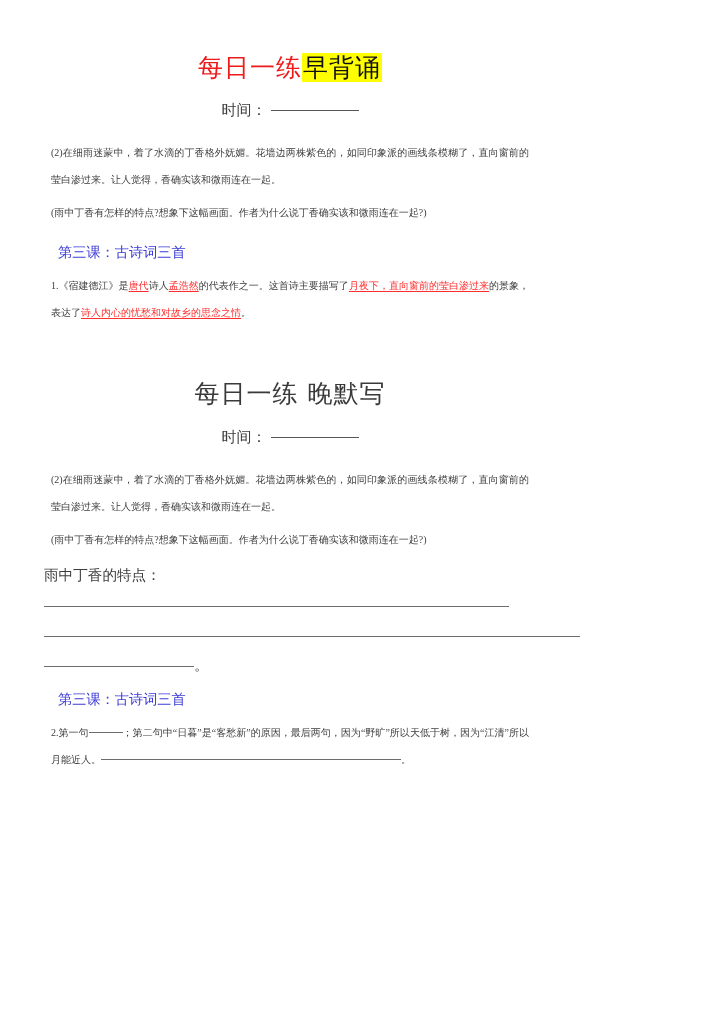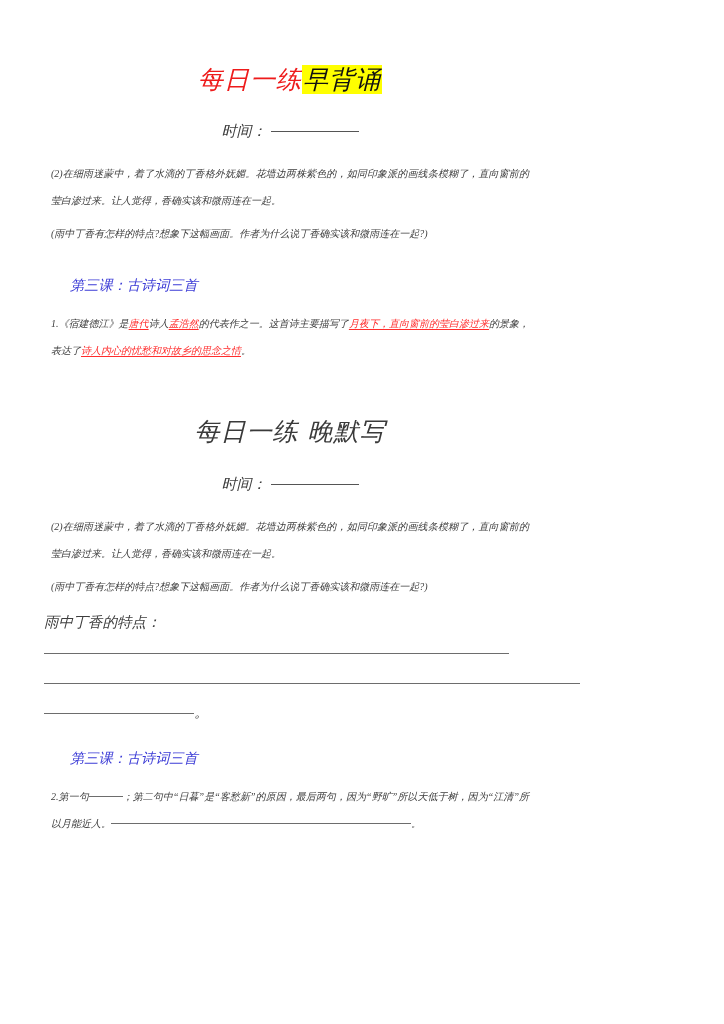--- a/index.html
+++ b/index.html
@@ -10,23 +10,22 @@
   body {
     font-family: "Liberation Serif", "DejaVu Serif", serif;
     color: #3a3a3a;
   }
   .page {
     position: relative;
     width: 580px;
     height: 1024px;
     background: #ffffff;
     box-sizing: border-box;
-    padding: 12px 44px;
+    padding: 0 44px;
     overflow: hidden;
-    font-style: italic;
   }
 
   
   .title-row {
     text-align: center;
     white-space: nowrap;
   }
   .title-1 {
     margin-top: 52px;
     font-size: 25px;
@@ -49,21 +48,21 @@
     color: #3a3a3a;
     line-height: 1.25;
     letter-spacing: 1px;
     font-family: "DejaVu Serif", "Liberation Serif", serif;
   }
 
   
   .time-row {
     text-align: center;
     font-size: 15px;
-    margin-top: 27px;
+    margin-top: 18px;
     color: #3c3c3c;
   }
   .time-row .rule {
     display: inline-block;
     width: 88px;
     border-bottom: 1.4px solid #555;
     vertical-align: 4px;
     margin-left: 4px;
   }
 
@@ -86,21 +85,21 @@
   .red-u {
     color: #ff2d2d;
     text-decoration: underline;
     text-decoration-color: #ff2d2d;
     text-underline-offset: 2px;
   }
   .blue-head {
     color: #3b3bd6;
     font-size: 14.2px;
     line-height: 26px;
-    margin: 12px;
+    margin: 0;
     padding-left: 14px;
   }
 
   
   .u-line {
     display: inline-block;
     border-bottom: 1.3px solid #6d6d6d;
     vertical-align: 3px;
   }
   .u-short { width: 34px; }

